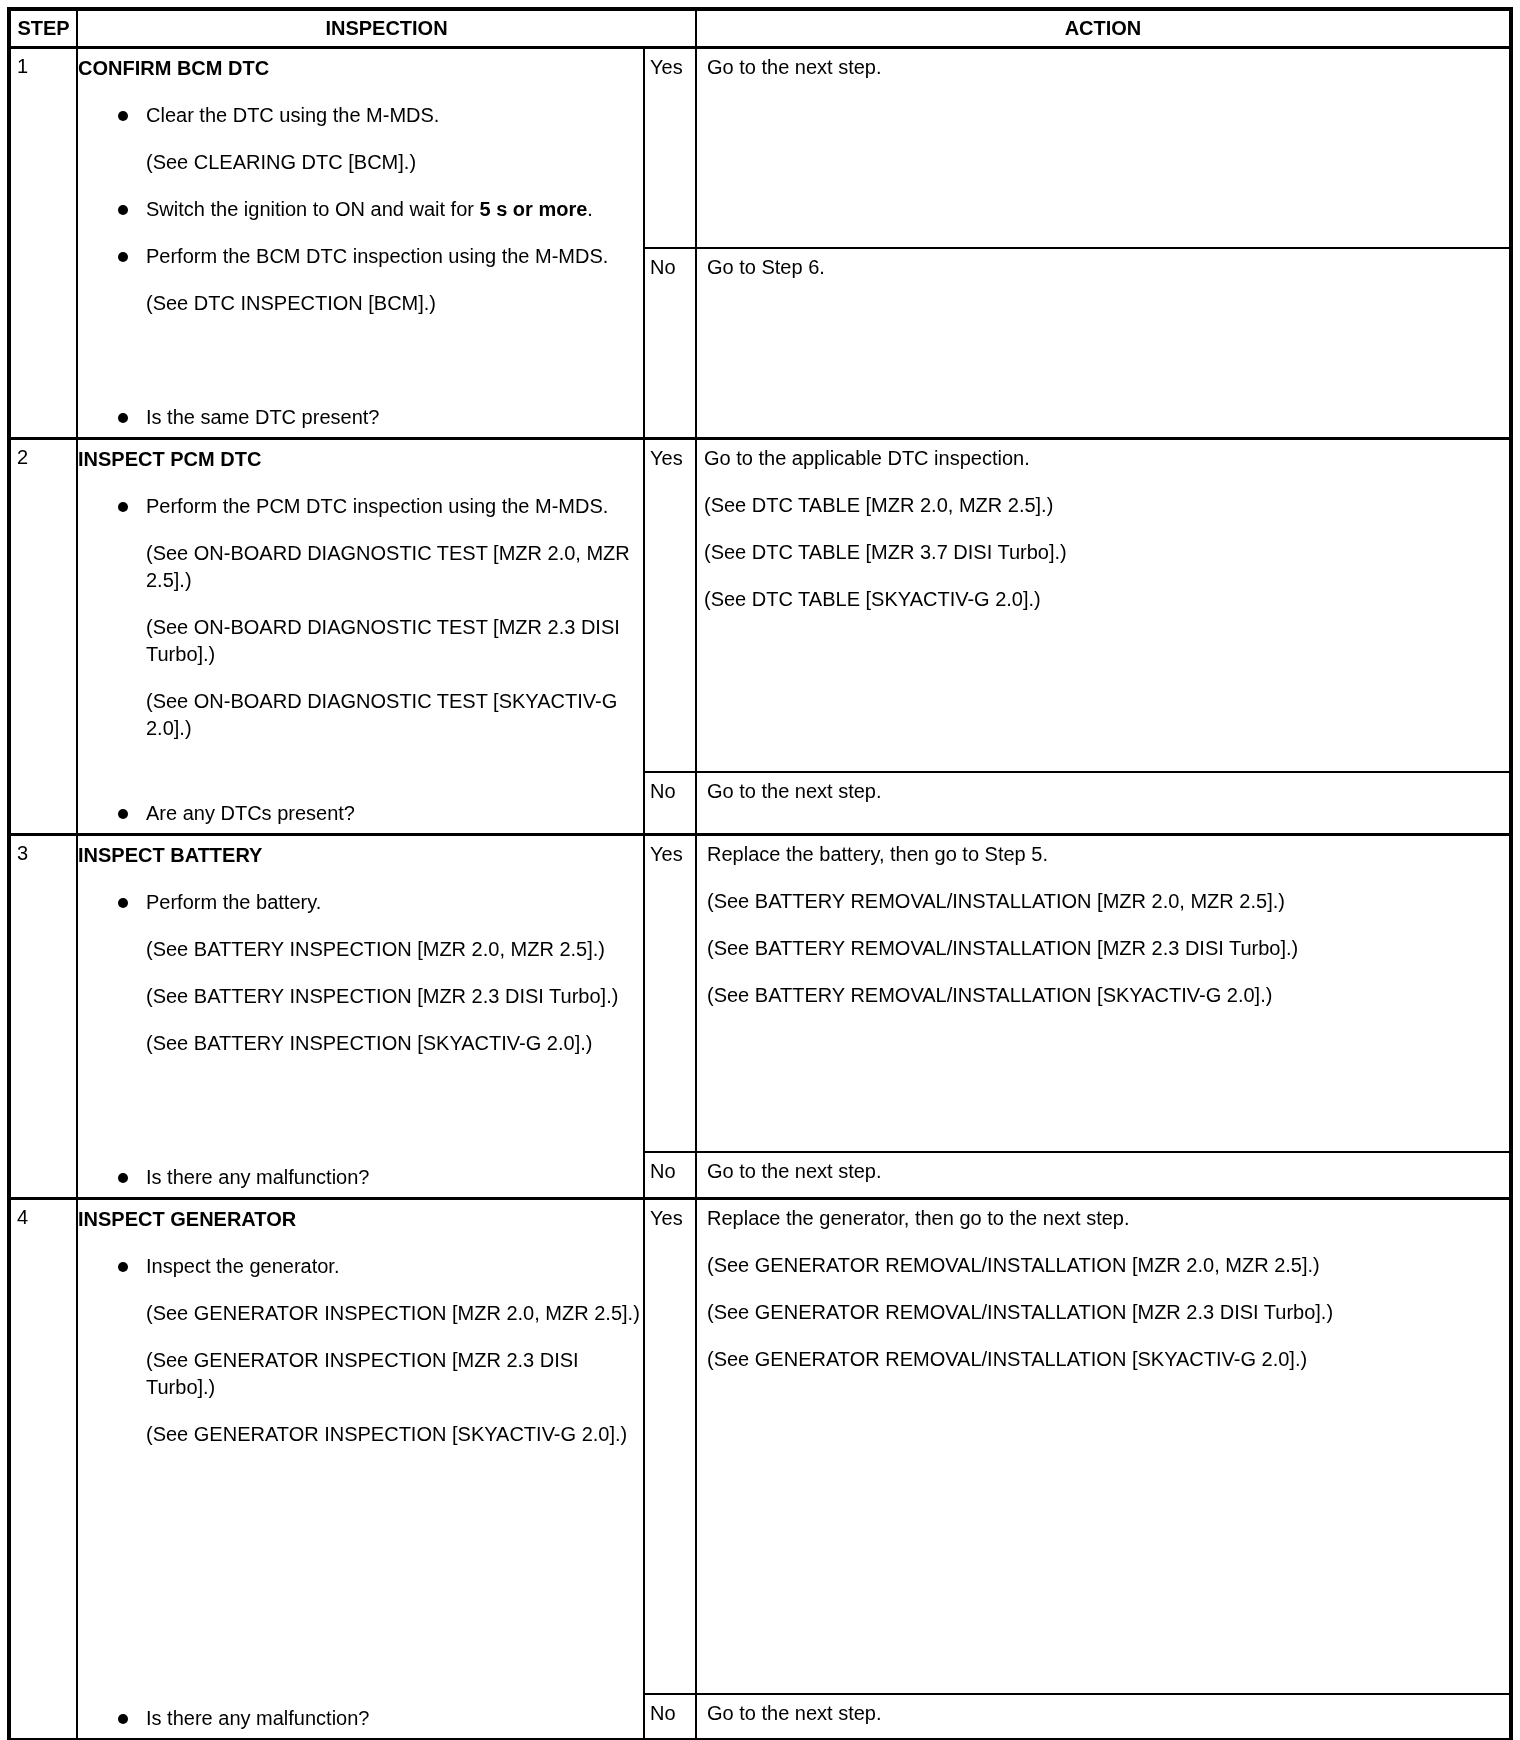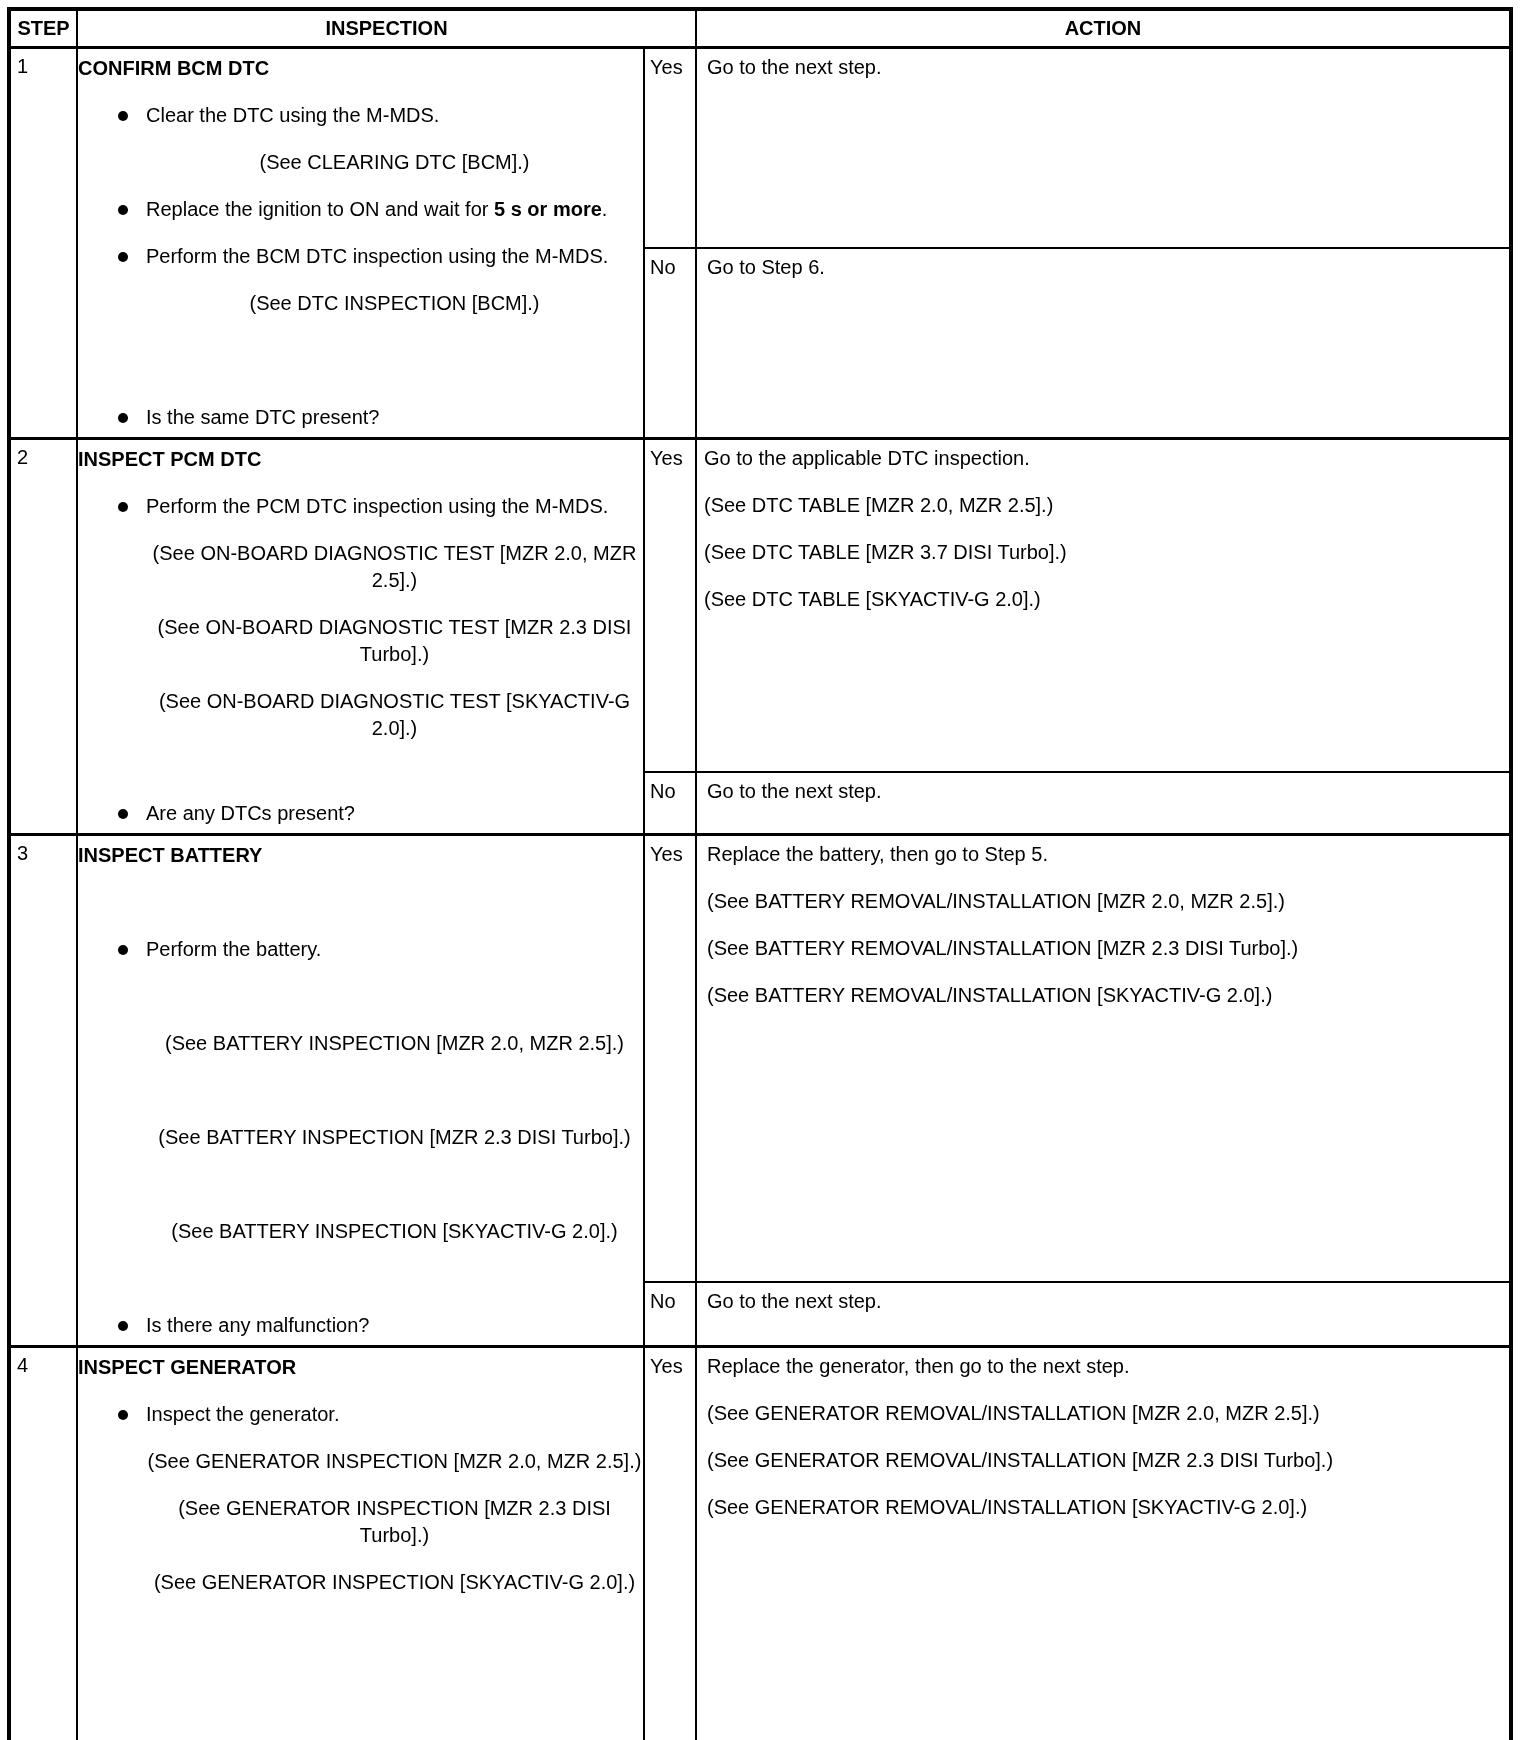--- a/index.html
+++ b/index.html
@@ -58,21 +58,21 @@
   .item.bullet .dot::before {
     content: "";
     position: absolute;
     left: 2px;
     top: 9px;
     width: 10px;
     height: 10px;
     border-radius: 50%;
     background: #000000;
   }
-  .item.ref { margin-left: 68px; text-align: center; }
+  .item.ref { margin-left: 68px; }
   .item.last { margin-top: auto; padding-top: 20px; }
   td.yn-cell { padding: 5px 5px; }
   td.action-cell { padding: 5px 10px; }
   .action-line {
     margin: 0;
     max-width: 655px;
   }
   .action-line + .action-line { margin-top: 20px; }
 </style>
 </head>
@@ -99,21 +99,21 @@
           <td class="insp-cell" rowspan="2">
             <div class="insp-wrap" style="min-height: 376px;">
               <div class="insp-title">CONFIRM BCM DTC</div>
               <div class="item bullet">
                 <span class="dot"></span>
                 <span class="btext"><span>Clear the DTC using the M-MDS.</span></span>
               </div>
               <div class="item ref"><span>(See CLEARING DTC [BCM].)</span></div>
               <div class="item bullet">
                 <span class="dot"></span>
-                <span class="btext"><span>Replace the ignition to ON and wait for </span><b>5 s or more</b><span>.</span></span>
+                <span class="btext"><span>Switch the ignition to ON and wait for </span><b>5 s or more</b><span>.</span></span>
               </div>
               <div class="item bullet">
                 <span class="dot"></span>
                 <span class="btext"><span>Perform the BCM DTC inspection using the M-MDS.</span></span>
               </div>
               <div class="item ref"><span>(See DTC INSPECTION [BCM].)</span></div>
               <div class="item bullet last">
                 <span class="dot"></span>
                 <span class="btext"><span>Is the same DTC present?</span></span>
               </div>
@@ -158,21 +158,21 @@
         </tr>
         <tr class="row-no">
           <td class="yn-cell"><span>No</span></td>
           <td class="action-cell" style="height: 62px;">
             <p class="action-line">Go to the next step.</p>
           </td>
         </tr>
         <tr class="row-yes">
           <td class="step-cell" rowspan="2"><span>3</span></td>
           <td class="insp-cell" rowspan="2">
-            <div class="insp-wrap" style="min-height: 349px; gap: 47px;">
+            <div class="insp-wrap" style="min-height: 349px;">
               <div class="insp-title">INSPECT BATTERY</div>
               <div class="item bullet">
                 <span class="dot"></span>
                 <span class="btext"><span>Perform the battery.</span></span>
               </div>
               <div class="item ref"><span>(See BATTERY INSPECTION [MZR 2.0, MZR 2.5].)</span></div>
               <div class="item ref"><span>(See BATTERY INSPECTION [MZR 2.3 DISI Turbo].)</span></div>
               <div class="item ref"><span>(See BATTERY INSPECTION [SKYACTIV-G 2.0].)</span></div>
               <div class="item bullet last">
                 <span class="dot"></span>

